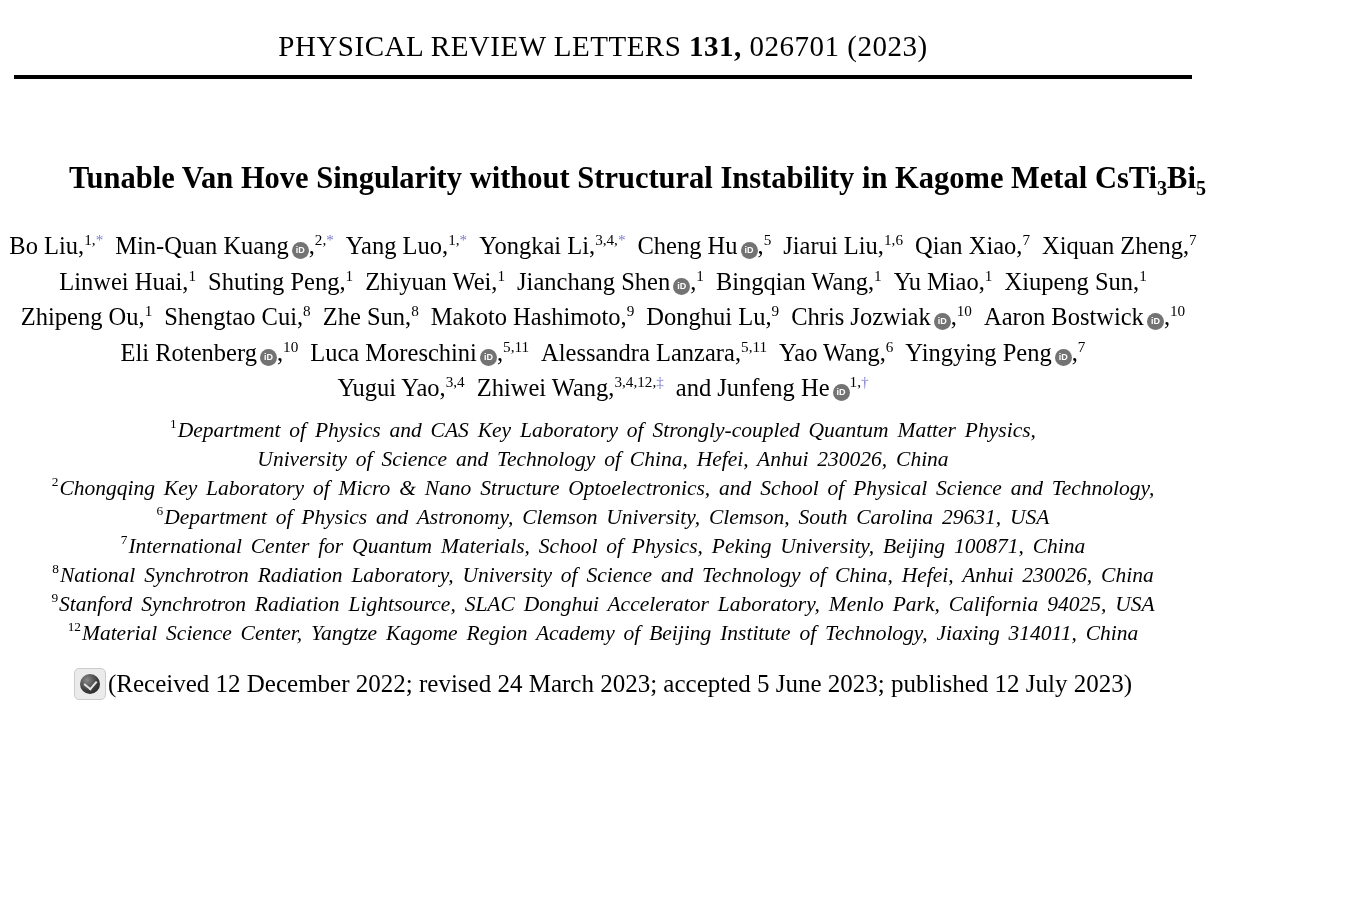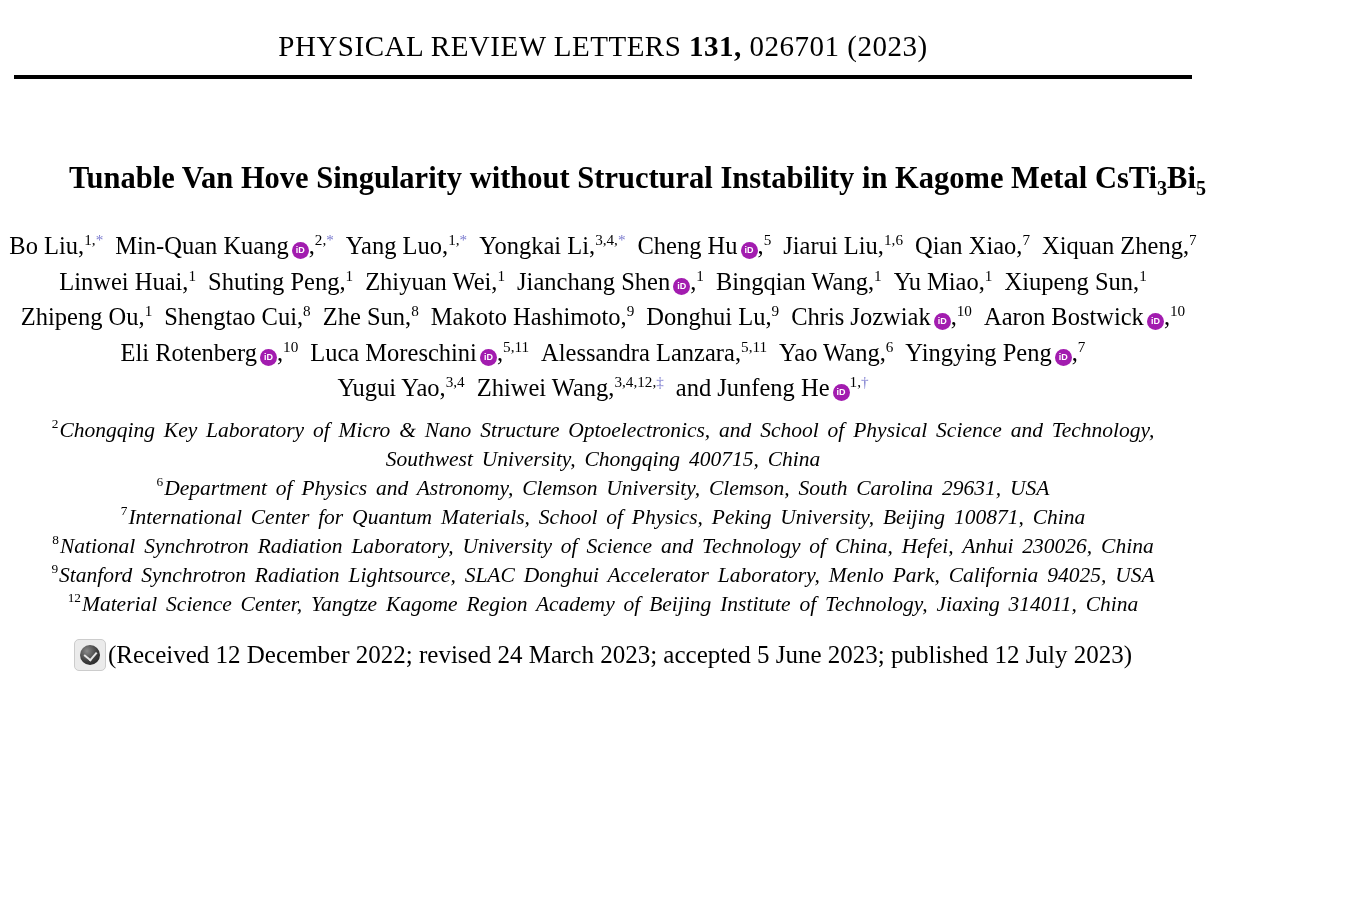--- a/index.html
+++ b/index.html
@@ -41,21 +41,21 @@
   .author sup, .affiliation sup {
     font-size: 62%;
     vertical-align: super;
     line-height: 0;
   }
   .fnlink { color: #7a7ace; }
   .orcid {
     display: inline-block;
     width: 17px; height: 17px;
     border-radius: 50%;
-    background: #a21caf;
+    background: #737373;
     color: #ffffff;
     font-family: "Liberation Sans", sans-serif;
     font-weight: bold;
     font-size: 9px;
     line-height: 17px;
     text-align: center;
     vertical-align: 1px;
     margin-left: 3px;
   }
   .affiliation-block {
@@ -119,21 +119,22 @@
 
   <div class="author-block">
       <div class="author-line"><span class="author"><span>Bo Liu</span><span>,</span><sup><span>1</span><span>,</span><span class="fnlink">*</span></sup></span><span class="author"><span>Min-Quan Kuang</span><span class="orcid">iD</span><span>,</span><sup><span>2</span><span>,</span><span class="fnlink">*</span></sup></span><span class="author"><span>Yang Luo</span><span>,</span><sup><span>1</span><span>,</span><span class="fnlink">*</span></sup></span><span class="author"><span>Yongkai Li</span><span>,</span><sup><span>3</span><span>,</span><span>4</span><span>,</span><span class="fnlink">*</span></sup></span><span class="author"><span>Cheng Hu</span><span class="orcid">iD</span><span>,</span><sup><span>5</span></sup></span><span class="author"><span>Jiarui Liu</span><span>,</span><sup><span>1</span><span>,</span><span>6</span></sup></span><span class="author"><span>Qian Xiao</span><span>,</span><sup><span>7</span></sup></span><span class="author"><span>Xiquan Zheng</span><span>,</span><sup><span>7</span></sup></span></div>
       <div class="author-line"><span class="author"><span>Linwei Huai</span><span>,</span><sup><span>1</span></sup></span><span class="author"><span>Shuting Peng</span><span>,</span><sup><span>1</span></sup></span><span class="author"><span>Zhiyuan Wei</span><span>,</span><sup><span>1</span></sup></span><span class="author"><span>Jianchang Shen</span><span class="orcid">iD</span><span>,</span><sup><span>1</span></sup></span><span class="author"><span>Bingqian Wang</span><span>,</span><sup><span>1</span></sup></span><span class="author"><span>Yu Miao</span><span>,</span><sup><span>1</span></sup></span><span class="author"><span>Xiupeng Sun</span><span>,</span><sup><span>1</span></sup></span></div>
       <div class="author-line"><span class="author"><span>Zhipeng Ou</span><span>,</span><sup><span>1</span></sup></span><span class="author"><span>Shengtao Cui</span><span>,</span><sup><span>8</span></sup></span><span class="author"><span>Zhe Sun</span><span>,</span><sup><span>8</span></sup></span><span class="author"><span>Makoto Hashimoto</span><span>,</span><sup><span>9</span></sup></span><span class="author"><span>Donghui Lu</span><span>,</span><sup><span>9</span></sup></span><span class="author"><span>Chris Jozwiak</span><span class="orcid">iD</span><span>,</span><sup><span>1</span><span>0</span></sup></span><span class="author"><span>Aaron Bostwick</span><span class="orcid">iD</span><span>,</span><sup><span>1</span><span>0</span></sup></span></div>
       <div class="author-line"><span class="author"><span>Eli Rotenberg</span><span class="orcid">iD</span><span>,</span><sup><span>1</span><span>0</span></sup></span><span class="author"><span>Luca Moreschini</span><span class="orcid">iD</span><span>,</span><sup><span>5</span><span>,</span><span>1</span><span>1</span></sup></span><span class="author"><span>Alessandra Lanzara</span><span>,</span><sup><span>5</span><span>,</span><span>1</span><span>1</span></sup></span><span class="author"><span>Yao Wang</span><span>,</span><sup><span>6</span></sup></span><span class="author"><span>Yingying Peng</span><span class="orcid">iD</span><span>,</span><sup><span>7</span></sup></span></div>
       <div class="author-line"><span class="author"><span>Yugui Yao</span><span>,</span><sup><span>3</span><span>,</span><span>4</span></sup></span><span class="author"><span>Zhiwei Wang</span><span>,</span><sup><span>3</span><span>,</span><span>4</span><span>,</span><span>1</span><span>2</span><span>,</span><span class="fnlink">‡</span></sup></span><span class="author"><span>and </span><span>Junfeng He</span><span class="orcid">iD</span><sup><span>1</span><span>,</span><span class="fnlink">†</span></sup></span></div>
     </div>
 
   <div class="affiliation-block">
-      <div class="affiliation"><sup>2</sup><span>Chongqing Key Laboratory of Micro &amp; Nano Structure Optoelectronics, and School of Physical Science and Technology,</span><br><span>Southwest University, Chongqing 400715, China</span></div>
+      <div class="affiliation"><sup>1</sup><span>Department of Physics and CAS Key Laboratory of Strongly-coupled Quantum Matter Physics,</span><br><span>University of Science and Technology of China, Hefei, Anhui 230026, China</span></div>
+      <div class="affiliation"><sup>2</sup><span>Chongqing Key Laboratory of Micro &amp; Nano Structure Optoelectronics, and School of Physical Science and Technology,</span><br></div>
       <div class="affiliation"><sup>6</sup><span>Department of Physics and Astronomy, Clemson University, Clemson, South Carolina 29631, USA</span></div>
       <div class="affiliation"><sup>7</sup><span>International Center for Quantum Materials, School of Physics, Peking University, Beijing 100871, China</span></div>
       <div class="affiliation"><sup>8</sup><span>National Synchrotron Radiation Laboratory, University of Science and Technology of China, Hefei, Anhui 230026, China</span></div>
       <div class="affiliation"><sup>9</sup><span>Stanford Synchrotron Radiation Lightsource, SLAC Donghui Accelerator Laboratory, Menlo Park, California 94025, USA</span></div>
       <div class="affiliation"><sup>12</sup><span>Material Science Center, Yangtze Kagome Region Academy of Beijing Institute of Technology, Jiaxing 314011, China</span></div>
     </div>
 
   <div class="received-line">
     <span class="crossmark">
         <span class="crossmark-globe"></span>

